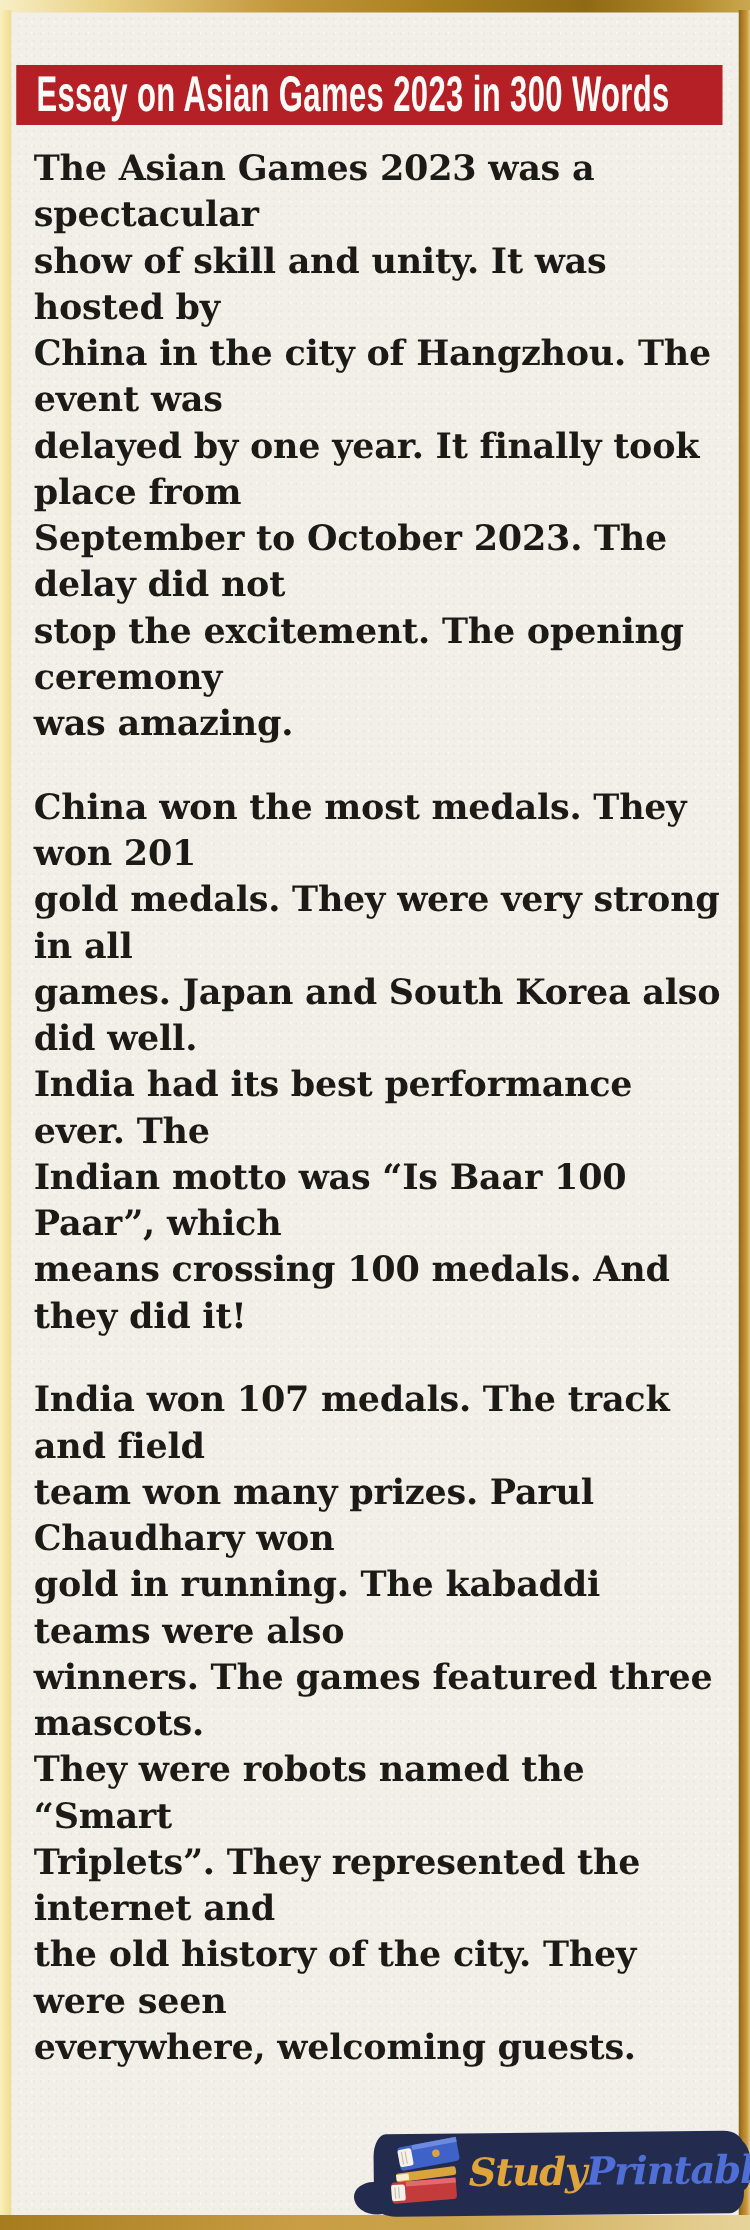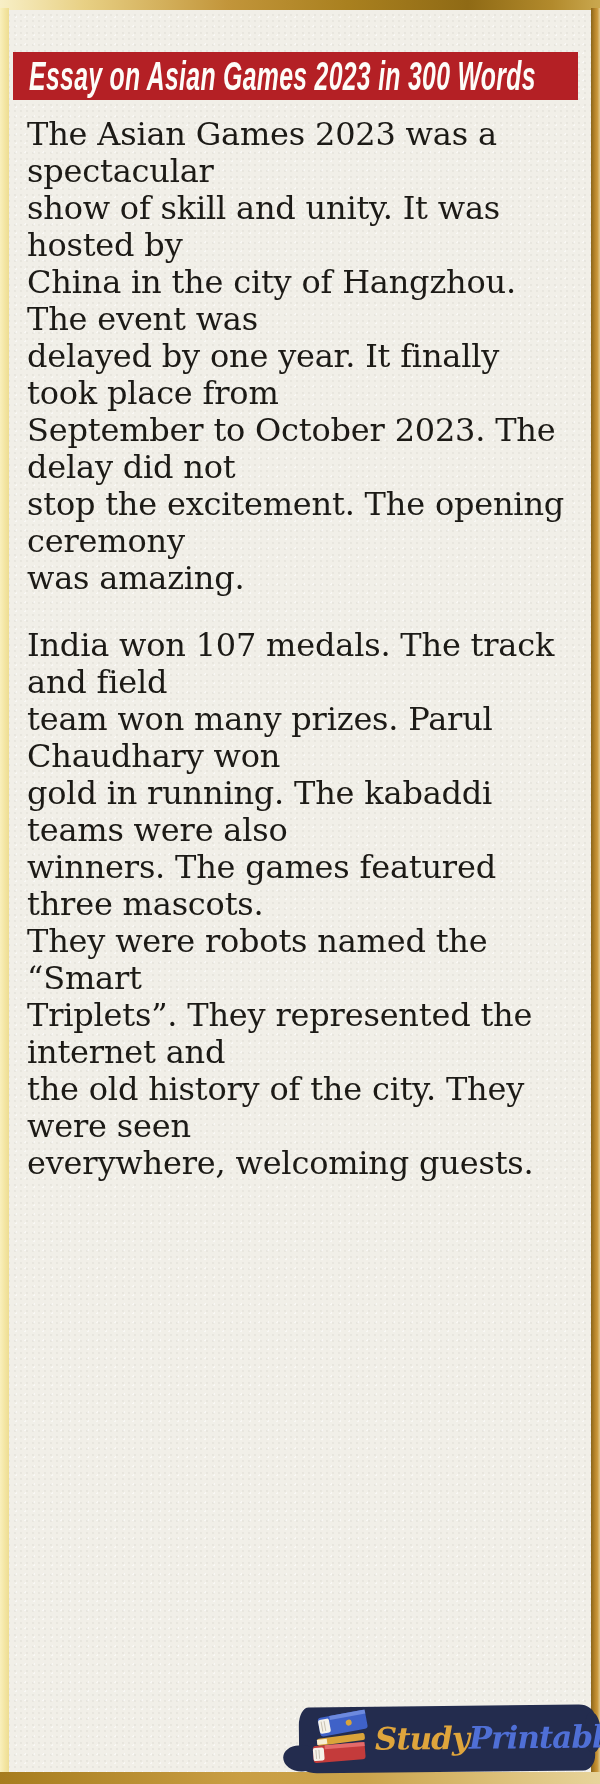--- a/index.html
+++ b/index.html
@@ -36,43 +36,42 @@
     position: absolute; right: 0; top: 8px; bottom: 10px; width: 9px;
     background: linear-gradient(90deg,#8a651a 0%,#b9862b 45%,#c9973a 70%,#e0c98f 100%);
   }
 
   
   .title-banner {
     position: absolute; left: 13px; top: 52px; width: 565px; height: 48px;
     background: #b42025;
     display: flex; align-items: center;
     overflow: hidden;
-    font-style: italic;
   }
   .title-text {
     font-family: "Liberation Sans", sans-serif;
     font-weight: bold;
     font-size: 40px;
     color: #fdfcf8;
     white-space: nowrap;
     transform: scaleX(0.62);
     transform-origin: 0 50%;
     padding-left: 26px;
     letter-spacing: 0.5px;
   }
 
   
   .essay {
     position: absolute; left: 27px; top: 116px; width: 552px;
     color: #1c1a16;
   }
   .essay p {
     font-family: "DejaVu Serif", serif;
-    font-weight: normal;
-    font-size: 32px;
+    font-weight: bold;
+    font-size: 28px;
     line-height: 37px;
     letter-spacing: -0.2px;
     white-space: pre-line;
     margin: 0 0 30px 0;
   }
 
   
   .brand-banner {
     position: absolute; right: 5px; bottom: 12px;
     width: 296px; height: 66px;
@@ -117,20 +116,26 @@
   </div>
 
   <div class="essay">
     <p>The Asian Games 2023 was a spectacular
 show of skill and unity. It was hosted by
 China in the city of Hangzhou. The event was
 delayed by one year. It finally took place from
 September to October 2023. The delay did not
 stop the excitement. The opening ceremony
 was amazing.</p>
+    <p>China won the most medals. They won 201
+gold medals. They were very strong in all
+games. Japan and South Korea also did well.
+India had its best performance ever. The
+Indian motto was “Is Baar 100 Paar”, which
+means crossing 100 medals. And they did it!</p>
     <p>India won 107 medals. The track and field
 team won many prizes. Parul Chaudhary won
 gold in running. The kabaddi teams were also
 winners. The games featured three mascots.
 They were robots named the “Smart
 Triplets”. They represented the internet and
 the old history of the city. They were seen
 everywhere, welcoming guests.</p>
 
   </div>

